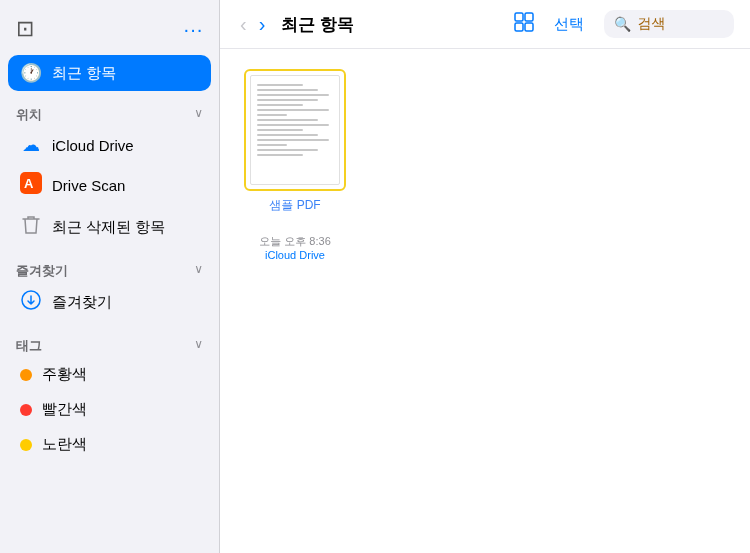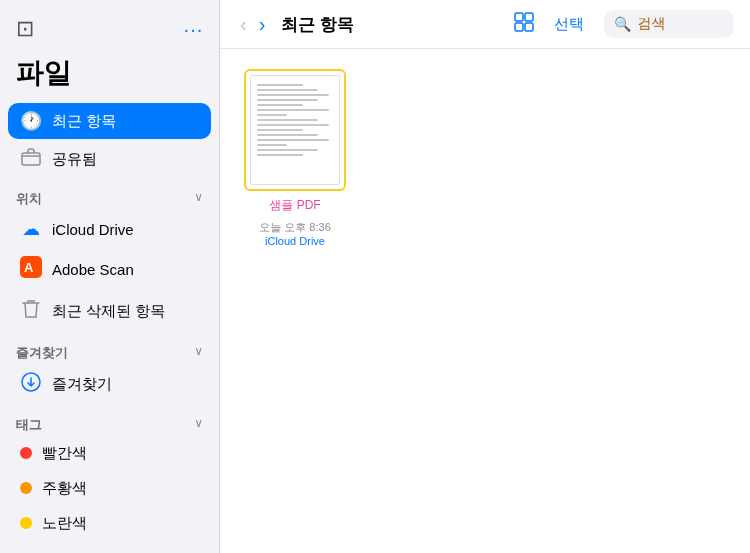--- a/index.html
+++ b/index.html
@@ -243,85 +243,72 @@
       margin-bottom: 3px;
     }
 
     .pdf-line.short { width: 60%; }
     .pdf-line.medium { width: 80%; }
     .pdf-line.long { width: 95%; }
     .pdf-line.xshort { width: 40%; }
 
     .file-name {
       font-size: 12px;
-      color: #ec4899;
+      color: #3b82f6;
       text-align: center;
       font-weight: 500;
     }
 
     .file-meta {
       font-size: 11px;
       color: #8e8e93;
       text-align: center;
-      margin-top: 6px;
+      margin-top: 20px;
     }
 
     .file-source {
       font-size: 11px;
       color: #007aff;
       text-align: center;
     }
   </style>
 </head>
 <body>
 
 <div class="sidebar">
   <div class="sidebar-header">
     <span class="sidebar-top-icon">⊡</span>
     <span class="sidebar-header-icon">···</span>
   </div>
 
-  <div style="padding: 0 16px 10px 16px;">
-    <span class="sidebar-title">파일</span>
-  </div>
 
   <div class="sidebar-item active">
     <span class="item-icon blue">🕐</span>
     <span class="sidebar-item-label">최근 항목</span>
-  </div>
-  <div class="sidebar-item">
-    <span class="item-icon gray">
-      <svg width="20" height="18" viewBox="0 0 20 18" fill="none">
-        <rect x="1" y="5" width="18" height="12" rx="2" stroke="#8e8e93" stroke-width="1.5" fill="none"></rect>
-        <path d="M1 8h18" stroke="#8e8e93" stroke-width="1.5"></path>
-        <path d="M7 5V3a2 2 0 012-2h2a2 2 0 012 2v2" stroke="#8e8e93" stroke-width="1.5"></path>
-      </svg>
-    </span>
-    <span class="sidebar-item-label">공유됨</span>
   </div>
 
   <div class="section-divider"></div>
 
   <div class="sidebar-section-header">
     <span class="sidebar-section-title">위치</span>
     <span class="sidebar-section-chevron">∨</span>
   </div>
 
   <div class="sidebar-item">
     <span class="item-icon blue">☁</span>
     <span class="sidebar-item-label">iCloud Drive</span>
   </div>
   <div class="sidebar-item">
     <span class="item-icon">
       <svg width="22" height="22" viewBox="0 0 22 22" fill="none">
         <rect width="22" height="22" rx="5" fill="#ff4b00"></rect>
         <text x="4" y="16" font-size="13" font-weight="bold" fill="white" font-family="Arial">A</text>
       </svg>
     </span>
-    <span class="sidebar-item-label">Adobe Scan</span>
+    <span class="sidebar-item-label">Drive Scan</span>
   </div>
   <div class="sidebar-item">
     <span class="item-icon gray">
       <svg width="18" height="20" viewBox="0 0 18 20" fill="none">
         <path d="M1 4h16M6 4V2h6v2M3 4l1 14h10l1-14" stroke="#8e8e93" stroke-width="1.5" stroke-linecap="round"></path>
       </svg>
     </span>
     <span class="sidebar-item-label">최근 삭제된 항목</span>
   </div>
 
@@ -341,26 +328,26 @@
     <span class="sidebar-item-label">즐겨찾기</span>
   </div>
 
   <div class="section-divider"></div>
 
   <div class="sidebar-section-header">
     <span class="sidebar-section-title">태그</span>
     <span class="sidebar-section-chevron">∨</span>
   </div>
   <div class="sidebar-item">
+    <span class="tag-dot" style="background:#ff9500;"></span>
+    <span class="sidebar-item-label">주황색</span>
+  </div>
+  <div class="sidebar-item">
     <span class="tag-dot" style="background:#ff3b30;"></span>
     <span class="sidebar-item-label">빨간색</span>
-  </div>
-  <div class="sidebar-item">
-    <span class="tag-dot" style="background:#ff9500;"></span>
-    <span class="sidebar-item-label">주황색</span>
   </div>
   <div class="sidebar-item">
     <span class="tag-dot" style="background:#ffcc00;"></span>
     <span class="sidebar-item-label">노란색</span>
   </div>
 
 </div>
 
 <div class="main-content">
 

